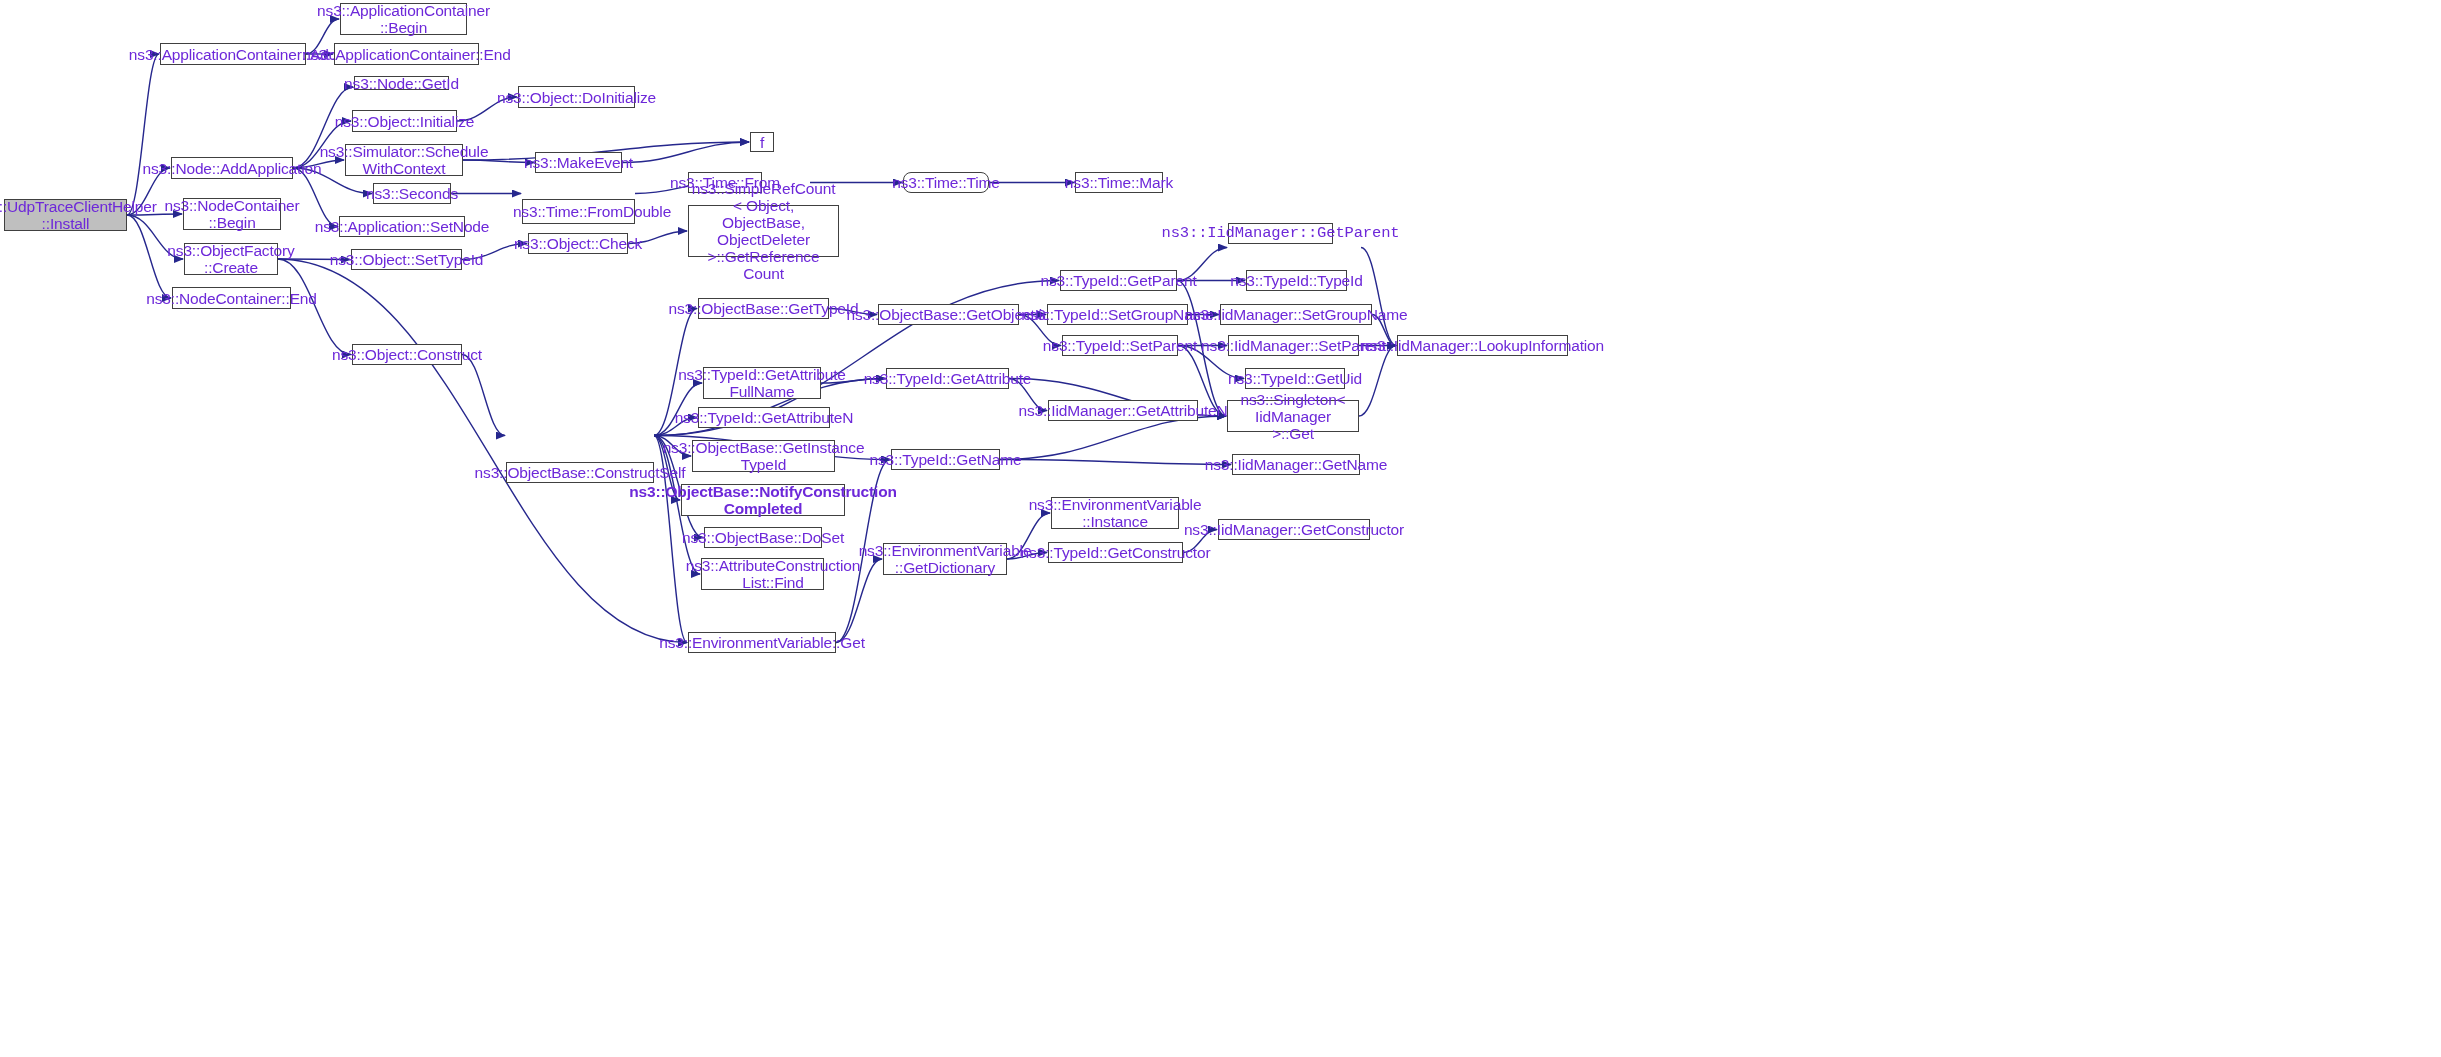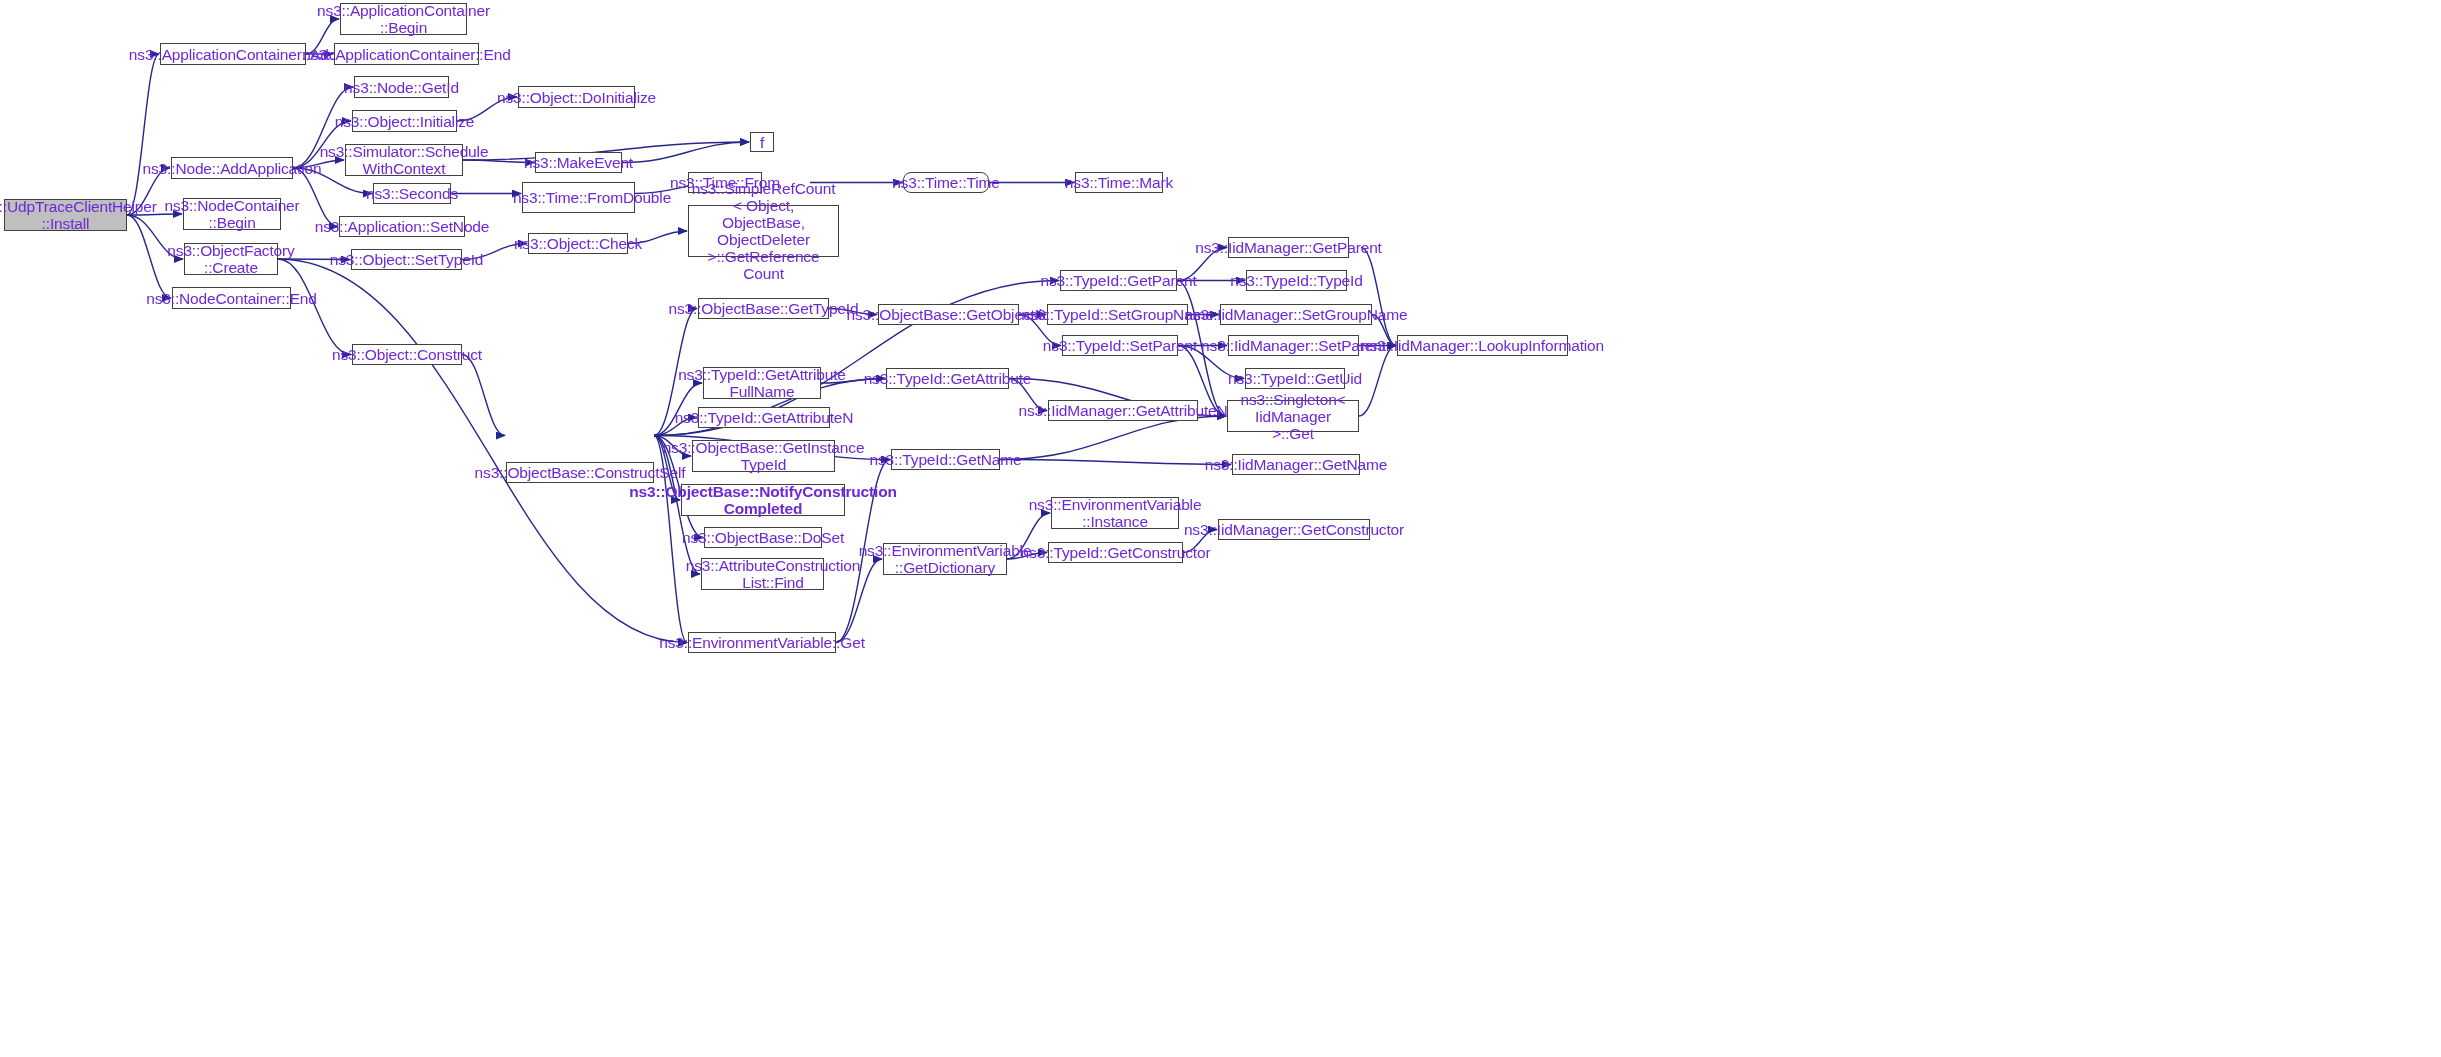--- a/index.html
+++ b/index.html
@@ -126,47 +126,47 @@
       <div class="node" style="left: 160px; top: 43px; width: 146px; height: 22px;"><span>ns3::ApplicationContainer::Add</span></div>
       <div class="node" style="left: 340px; top: 3px; width: 127px; height: 32px;"><span>ns3::ApplicationContainer
 ::Begin</span></div>
       <div class="node" style="left: 334px; top: 43px; width: 145px; height: 22px;"><span>ns3::ApplicationContainer::End</span></div>
       <div class="node" style="left: 171px; top: 157px; width: 122px; height: 22px;"><span>ns3::Node::AddApplication</span></div>
       <div class="node" style="left: 183px; top: 198px; width: 98px; height: 32px;"><span>ns3::NodeContainer
 ::Begin</span></div>
       <div class="node" style="left: 184px; top: 243px; width: 94px; height: 32px;"><span>ns3::ObjectFactory
 ::Create</span></div>
       <div class="node" style="left: 172px; top: 287px; width: 119px; height: 22px;"><span>ns3::NodeContainer::End</span></div>
-      <div class="node" style="left: 354px; top: 76px; width: 95px; height: 22px;"><span>ns3::Node::GetId</span></div>
+      <div class="node" style="left: 354px; top: 76px; width: 95px; height: 14px;"><span>ns3::Node::GetId</span></div>
       <div class="node" style="left: 352px; top: 110px; width: 105px; height: 22px;"><span>ns3::Object::Initialize</span></div>
       <div class="node" style="left: 518px; top: 86px; width: 117px; height: 22px;"><span>ns3::Object::DoInitialize</span></div>
       <div class="node" style="left: 345px; top: 144px; width: 118px; height: 32px;"><span>ns3::Simulator::Schedule
 WithContext</span></div>
       <div class="node" style="left: 750px; top: 132px; width: 24px; height: 20px;"><span>f</span></div>
       <div class="node" style="left: 535px; top: 152px; width: 87px; height: 21px;"><span>ns3::MakeEvent</span></div>
       <div class="node" style="left: 373px; top: 183px; width: 78px; height: 21px;"><span>ns3::Seconds</span></div>
-      <div class="node" style="left: 522px; top: 182px; width: 113px; height: 31px; padding-left: 30px;"><span>ns3::Time::FromDouble</span></div>
+      <div class="node" style="left: 522px; top: 199px; width: 113px; height: 25px; padding-left: 30px;"><span>ns3::Time::FromDouble</span></div>
       <div class="node" style="left: 688px; top: 172px; width: 74px; height: 21px;"><span>ns3::Time::From</span></div>
       <div class="node" style="left: 903px; top: 172px; width: 86px; height: 21px; border-radius: 8px;"><span>ns3::Time::Time</span></div>
       <div class="node" style="left: 1075px; top: 172px; width: 88px; height: 21px;"><span>ns3::Time::Mark</span></div>
       <div class="node" style="left: 339px; top: 216px; width: 126px; height: 21px;"><span>ns3::Application::SetNode</span></div>
       <div class="node" style="left: 351px; top: 249px; width: 111px; height: 21px;"><span>ns3::Object::SetTypeId</span></div>
       <div class="node" style="left: 528px; top: 233px; width: 100px; height: 21px;"><span>ns3::Object::Check</span></div>
       <div class="node" style="left: 688px; top: 205px; width: 151px; height: 52px;"><span>ns3::SimpleRefCount
 &lt; Object, ObjectBase,
 ObjectDeleter &gt;::GetReference
 Count</span></div>
       <div class="node" style="left: 352px; top: 344px; width: 110px; height: 21px;"><span>ns3::Object::Construct</span></div>
       <div class="node" style="left: 506px; top: 425px; width: 148px; height: 21px; margin-top: 37px;"><span>ns3::ObjectBase::ConstructSelf</span></div>
       <div class="node" style="left: 698px; top: 298px; width: 131px; height: 21px;"><span>ns3::ObjectBase::GetTypeId</span></div>
       <div class="node" style="left: 878px; top: 304px; width: 141px; height: 21px;"><span>ns3::ObjectBase::GetObjectIid</span></div>
       <div class="node" style="left: 1060px; top: 270px; width: 117px; height: 21px;"><span>ns3::TypeId::GetParent</span></div>
       <div class="node" style="left: 1047px; top: 304px; width: 141px; height: 21px;"><span>ns3::TypeId::SetGroupName</span></div>
       <div class="node" style="left: 1062px; top: 335px; width: 116px; height: 21px;"><span>ns3::TypeId::SetParent</span></div>
-      <div class="node" style="left: 1228px; top: 237px; width: 121px; height: 21px;"><span>ns3::IidManager::GetParent</span></div>
+      <div class="node" style="left: 1228px; top: 223px; width: 105px; height: 21px; font-family: Liberation Mono, monospace;"><span>ns3::IidManager::GetParent</span></div>
       <div class="node" style="left: 1246px; top: 270px; width: 101px; height: 21px;"><span>ns3::TypeId::TypeId</span></div>
       <div class="node" style="left: 1220px; top: 304px; width: 152px; height: 21px;"><span>ns3::IidManager::SetGroupName</span></div>
       <div class="node" style="left: 1228px; top: 335px; width: 131px; height: 21px;"><span>ns3::IidManager::SetParent</span></div>
       <div class="node" style="left: 1245px; top: 368px; width: 100px; height: 21px;"><span>ns3::TypeId::GetUid</span></div>
       <div class="node" style="left: 1397px; top: 335px; width: 171px; height: 21px;"><span>ns3::IidManager::LookupInformation</span></div>
       <div class="node" style="left: 703px; top: 367px; width: 118px; height: 32px;"><span>ns3::TypeId::GetAttribute
 FullName</span></div>
       <div class="node" style="left: 886px; top: 368px; width: 123px; height: 21px;"><span>ns3::TypeId::GetAttribute</span></div>
       <div class="node" style="left: 1048px; top: 400px; width: 150px; height: 21px;"><span>ns3::IidManager::GetAttributeN</span></div>
       <div class="node" style="left: 1227px; top: 400px; width: 132px; height: 32px;"><span>ns3::Singleton&lt; IidManager

